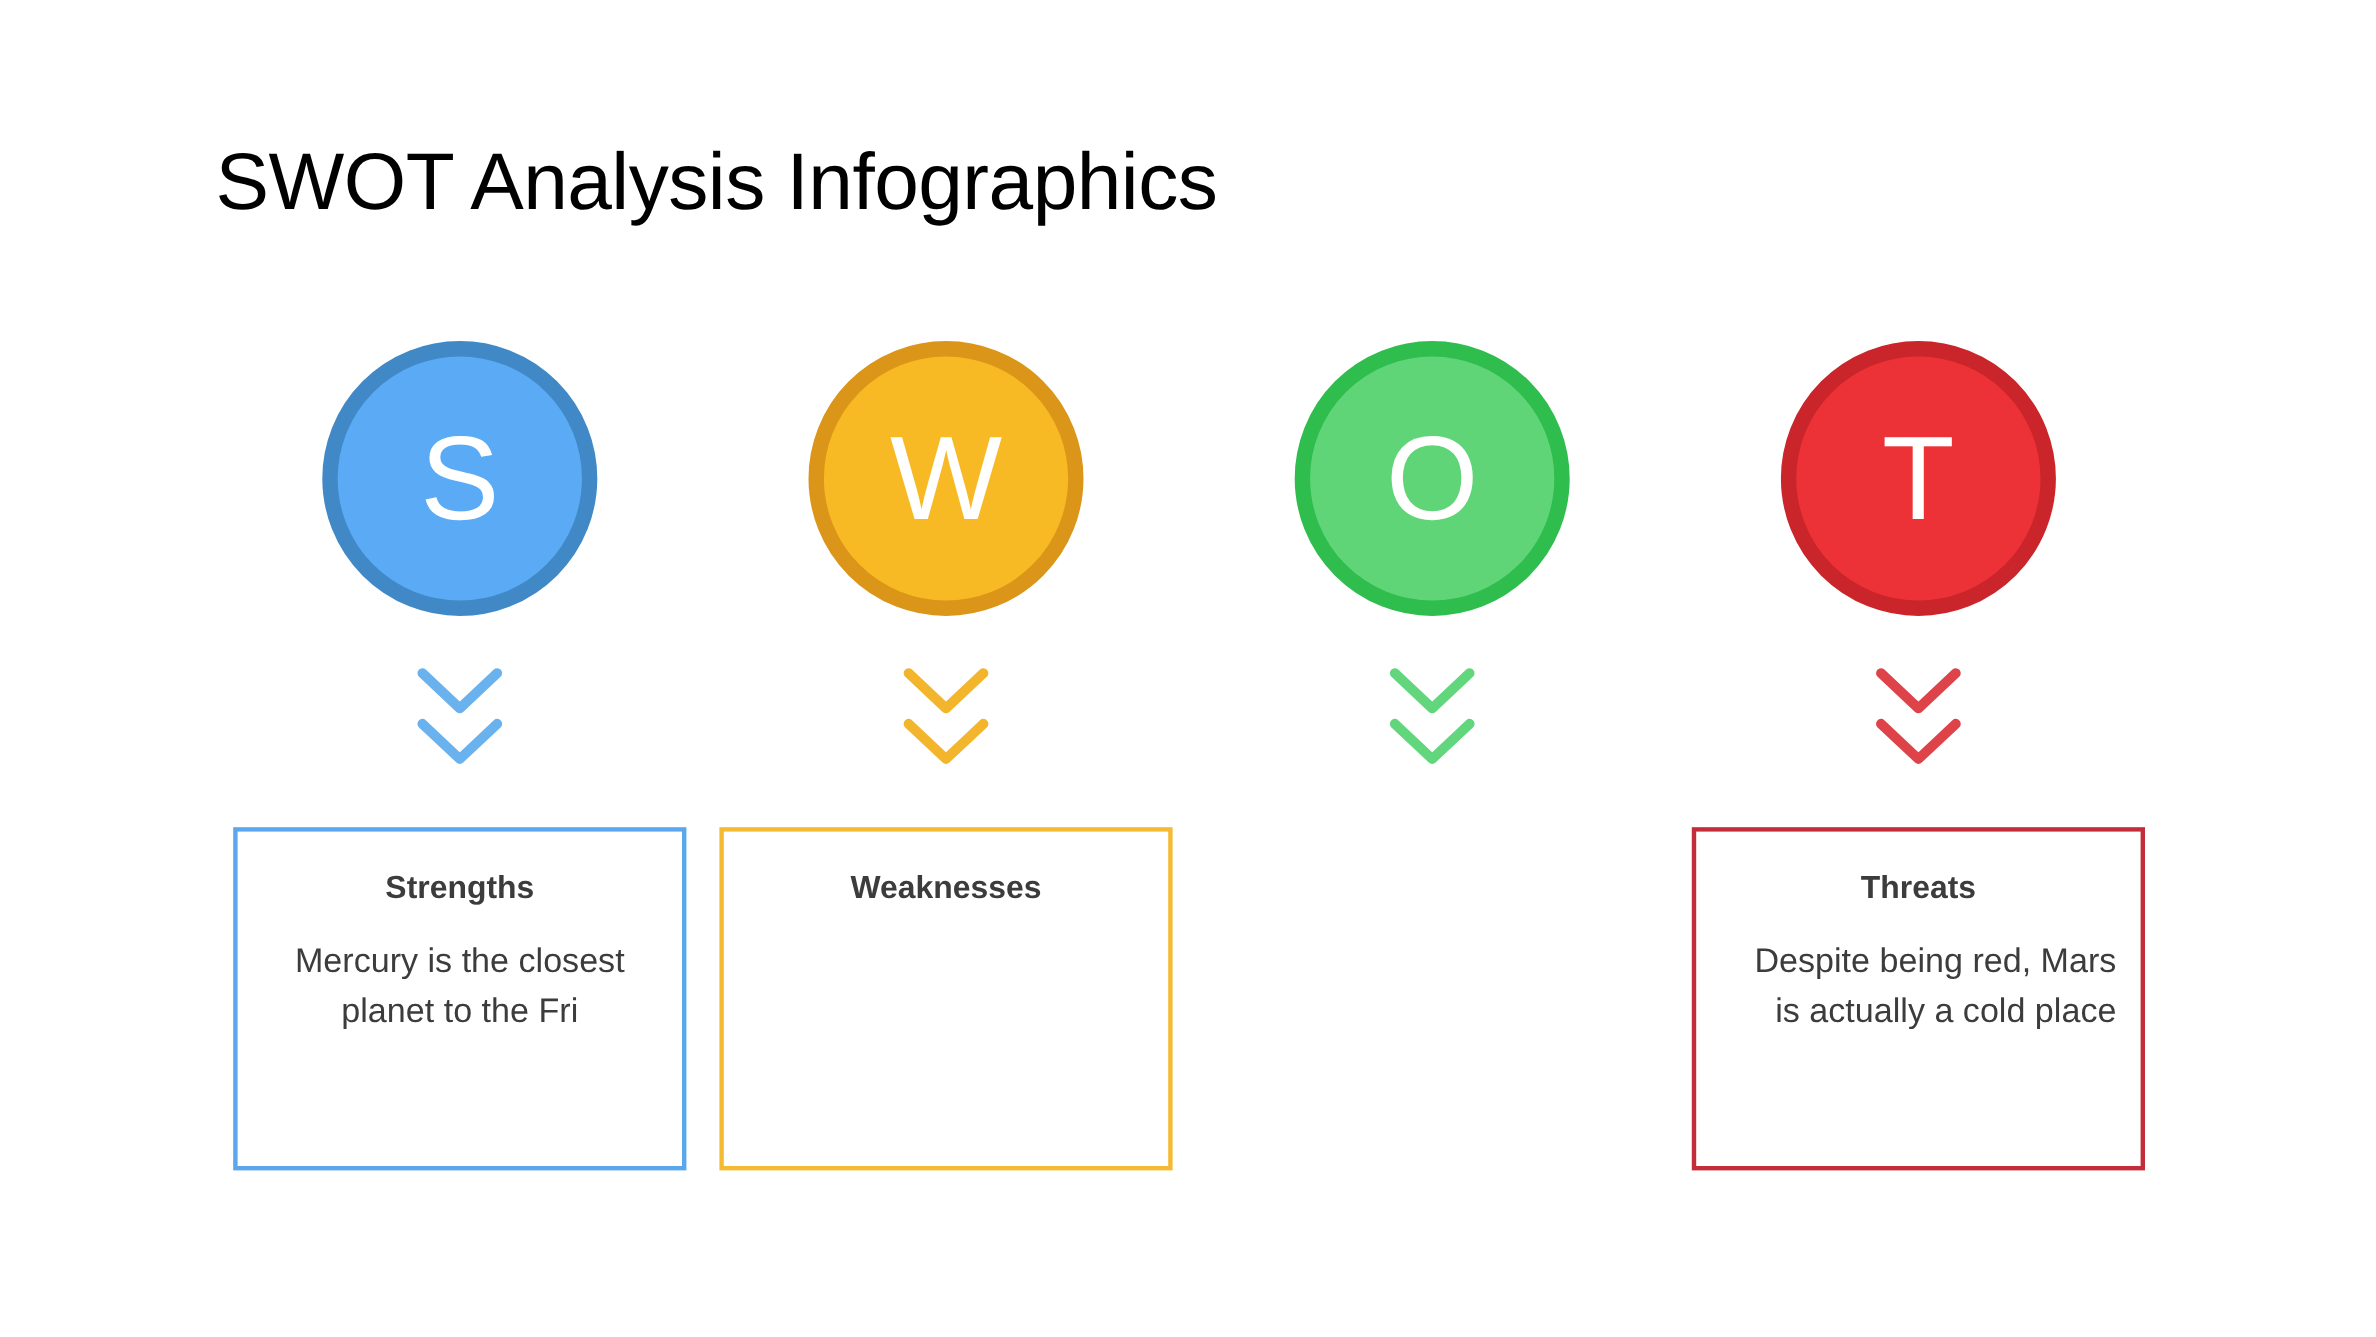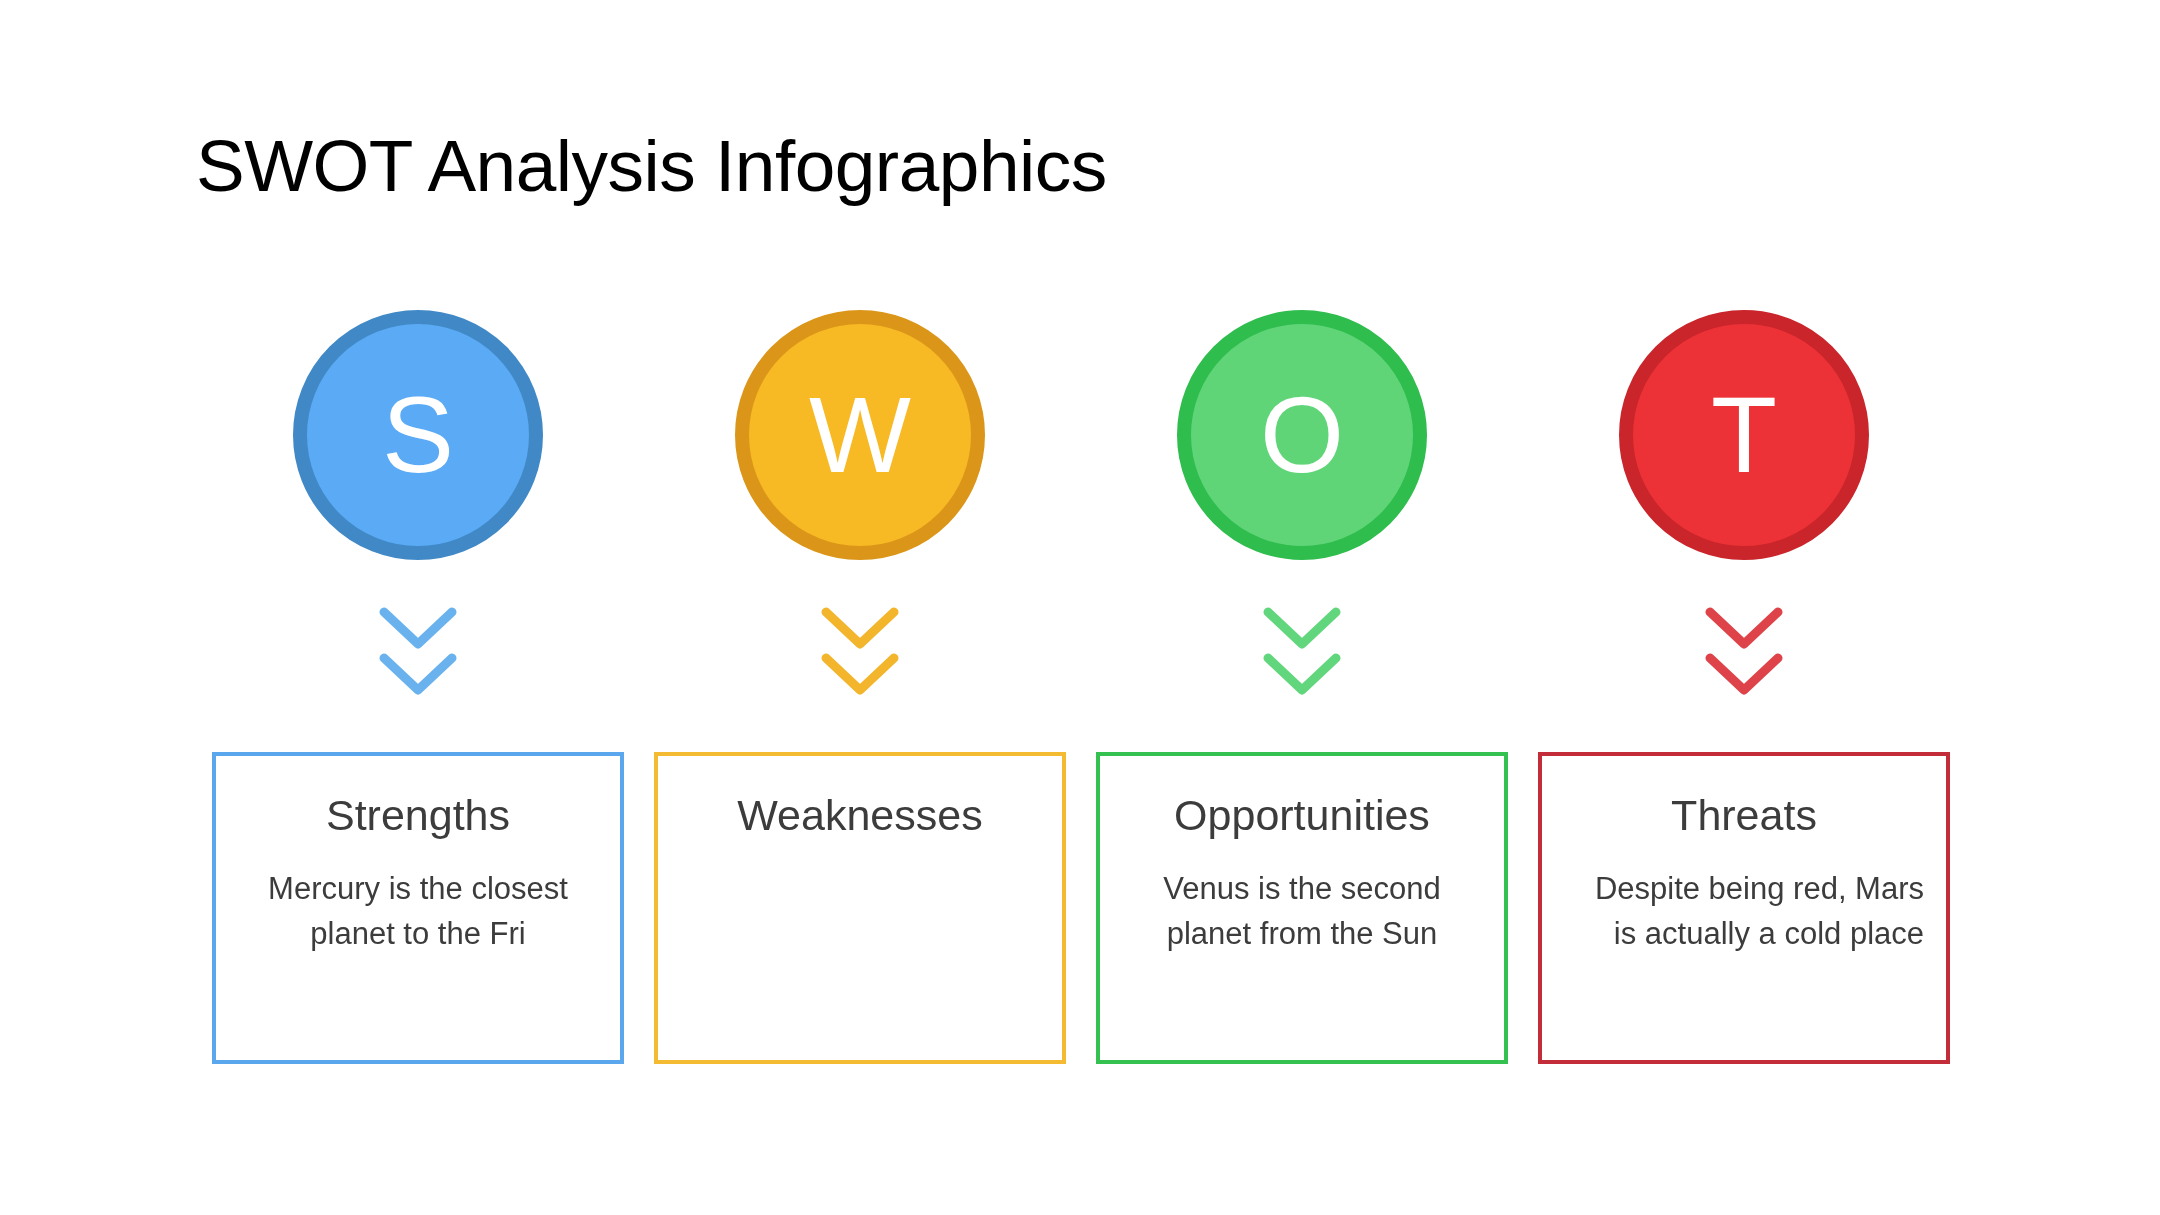--- a/index.html
+++ b/index.html
@@ -96,24 +96,24 @@
     border-style: solid;
     border-width: 4px;
     background: #ffffff;
     display: flex;
     flex-direction: column;
     align-items: center;
     flex: none;
   }
   .card-title {
     margin-top: 36px;
-    font-size: 43px;
+    font-size: 29px;
     line-height: 1.1;
     color: #3c3c3c;
-    font-weight: 400;
+    font-weight: 700;
     text-align: center;
   }
   .card-body {
     margin-top: 28px;
     padding: 0 22px;
     font-size: 31px;
     line-height: 1.45;
     color: #3c3c3c;
     text-align: center;
     font-weight: 400;
@@ -162,24 +162,20 @@
     <div class="column">
       <div class="badge" style="background: rgb(95, 213, 120); border: 14px solid rgb(47, 189, 77);">
         <span class="badge-letter">O</span>
       </div>
       <div class="chevrons">
         <svg viewBox="0 0 108 108" fill="none" aria-hidden="true">
           <path d="M20 14 L54 46 L88 14" stroke-width="9" stroke-linecap="round" stroke-linejoin="round" stroke="#62D67C"></path>
           <path d="M20 60 L54 92 L88 60" stroke-width="9" stroke-linecap="round" stroke-linejoin="round" stroke="#62D67C"></path>
         </svg>
       </div>
-      <div class="card" style="border-color: rgb(53, 193, 79);">
-        <div class="card-title" style="color: rgb(60, 60, 60);">Opportunities</div>
-        <div class="card-body" style="color: rgb(60, 60, 60);">Venus is the second planet from the Sun</div>
-      </div>
     </div>
 
     <div class="column">
       <div class="badge" style="background: rgb(237, 50, 55); border: 14px solid rgb(201, 37, 43);">
         <span class="badge-letter">T</span>
       </div>
       <div class="chevrons">
         <svg viewBox="0 0 108 108" fill="none" aria-hidden="true">
           <path d="M20 14 L54 46 L88 14" stroke-width="9" stroke-linecap="round" stroke-linejoin="round" stroke="#DE4349"></path>
           <path d="M20 60 L54 92 L88 60" stroke-width="9" stroke-linecap="round" stroke-linejoin="round" stroke="#DE4349"></path>

